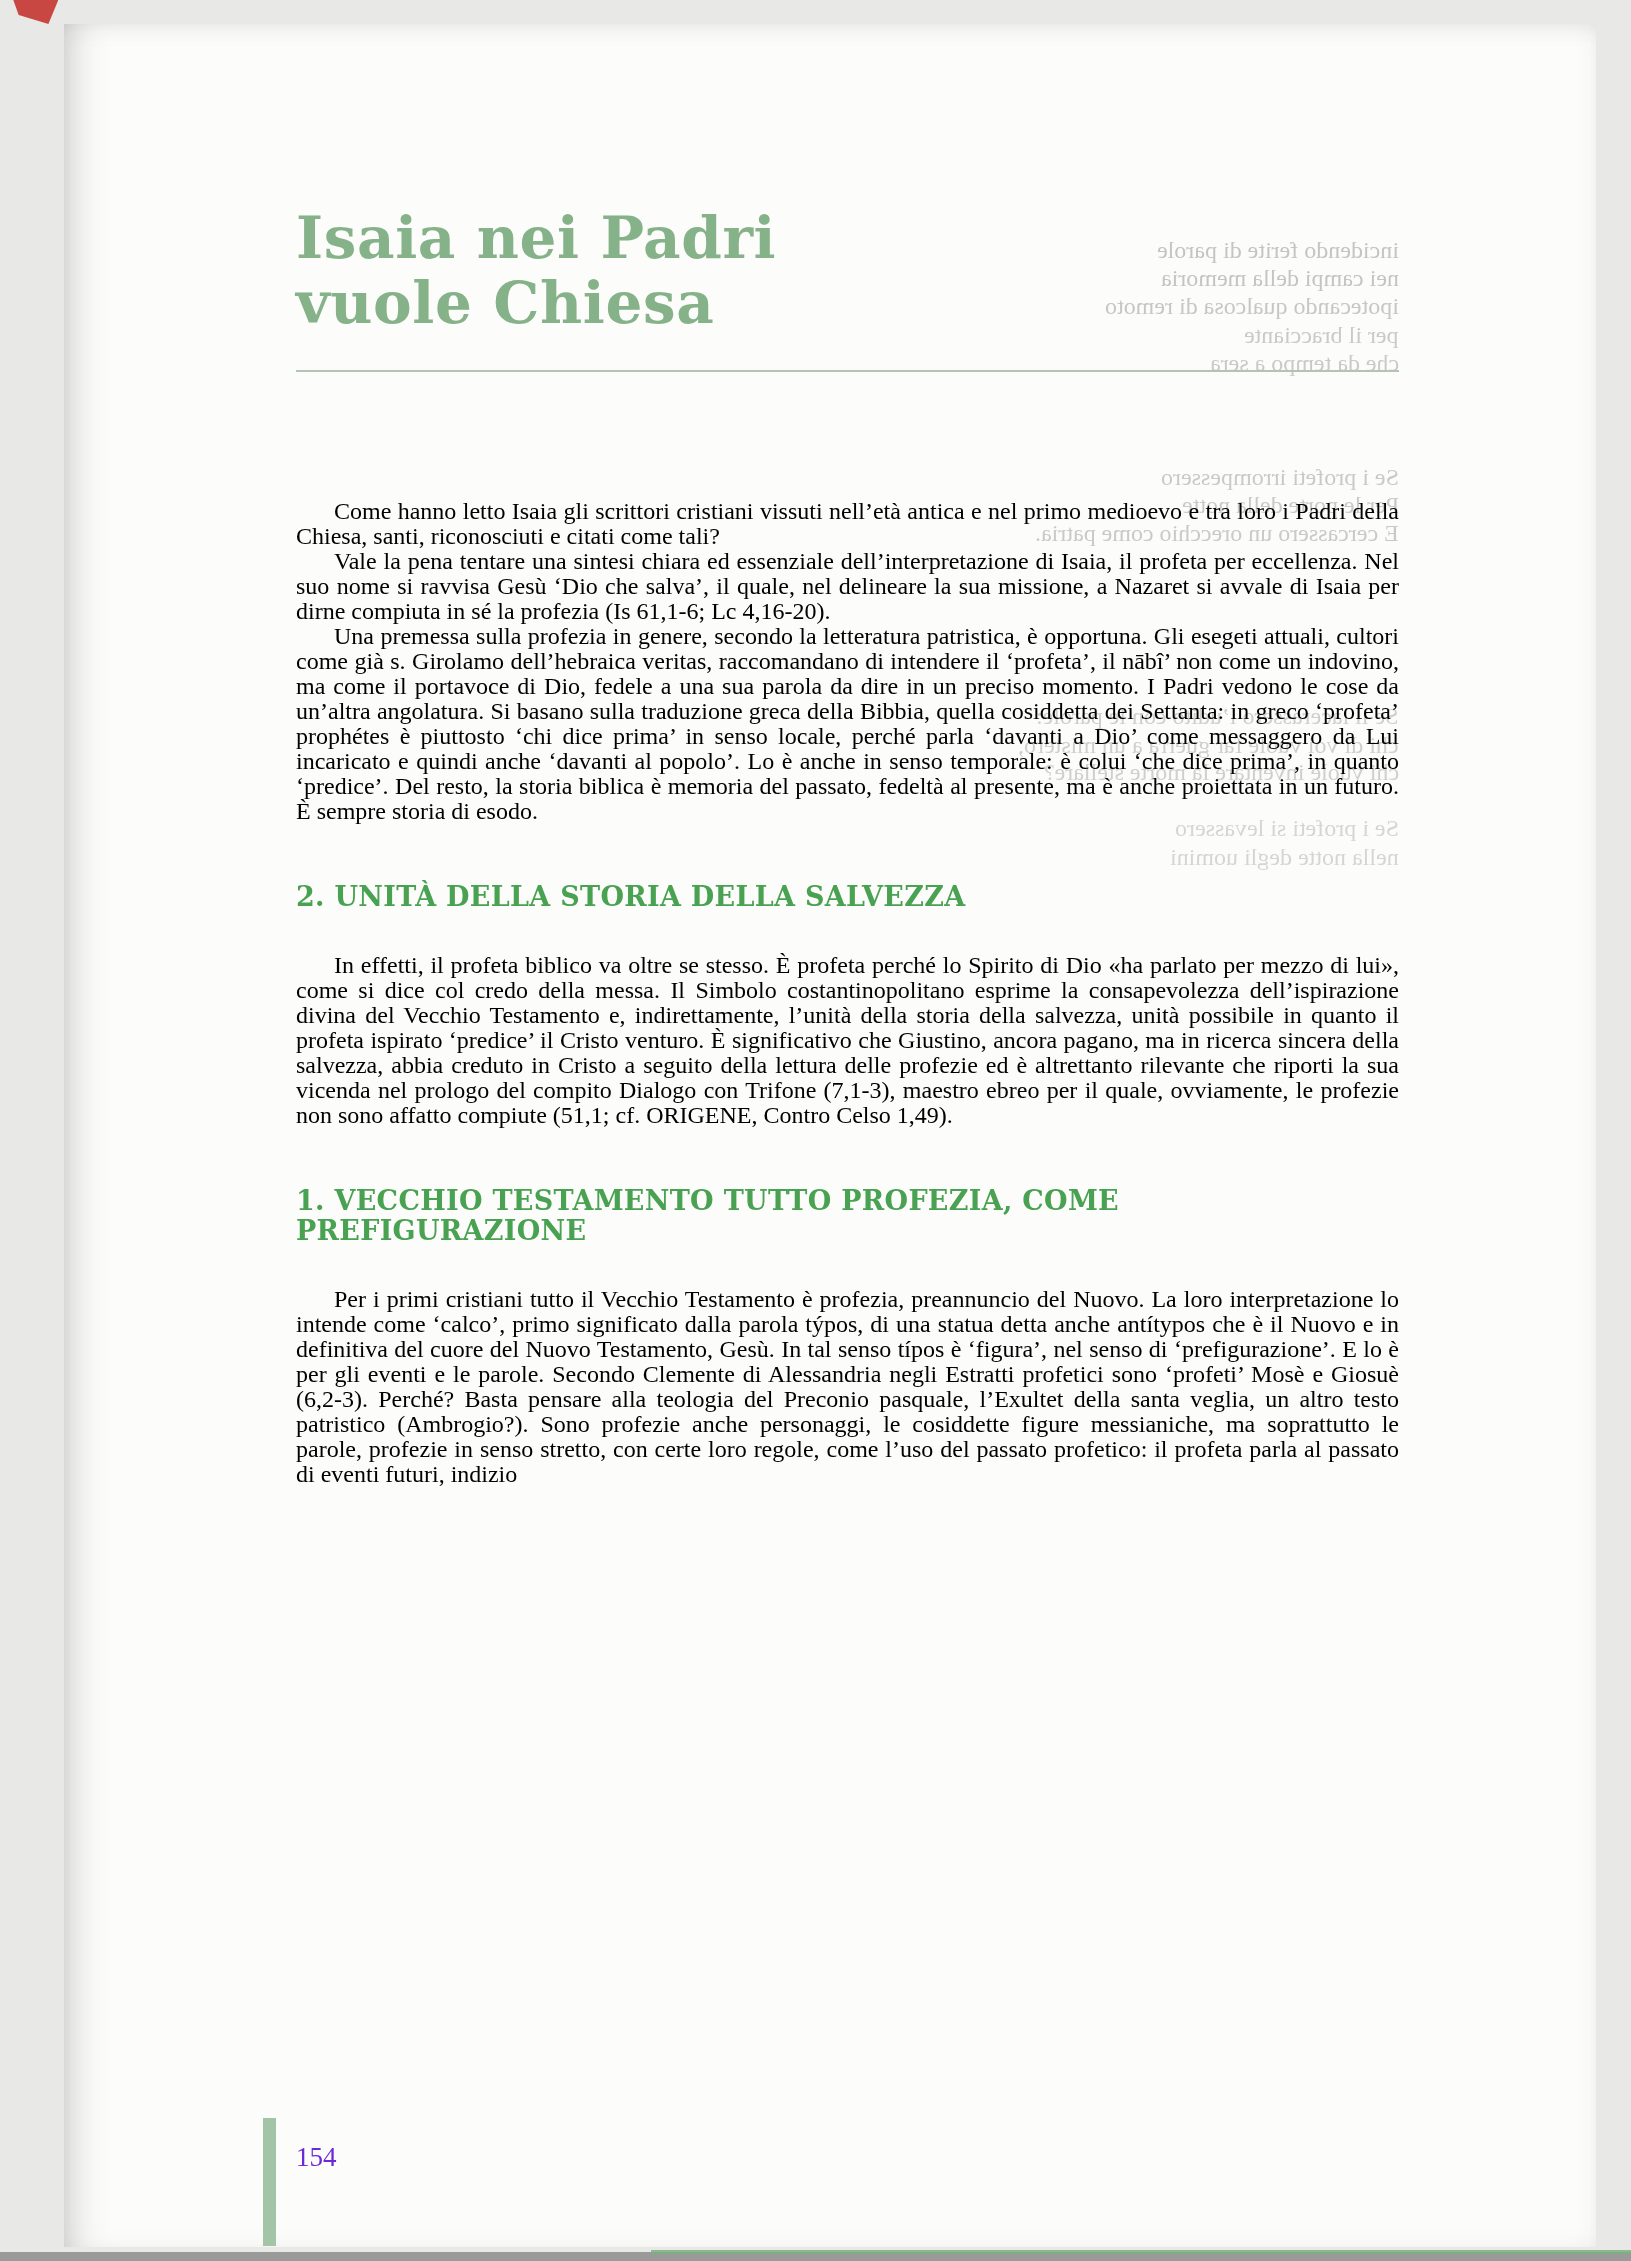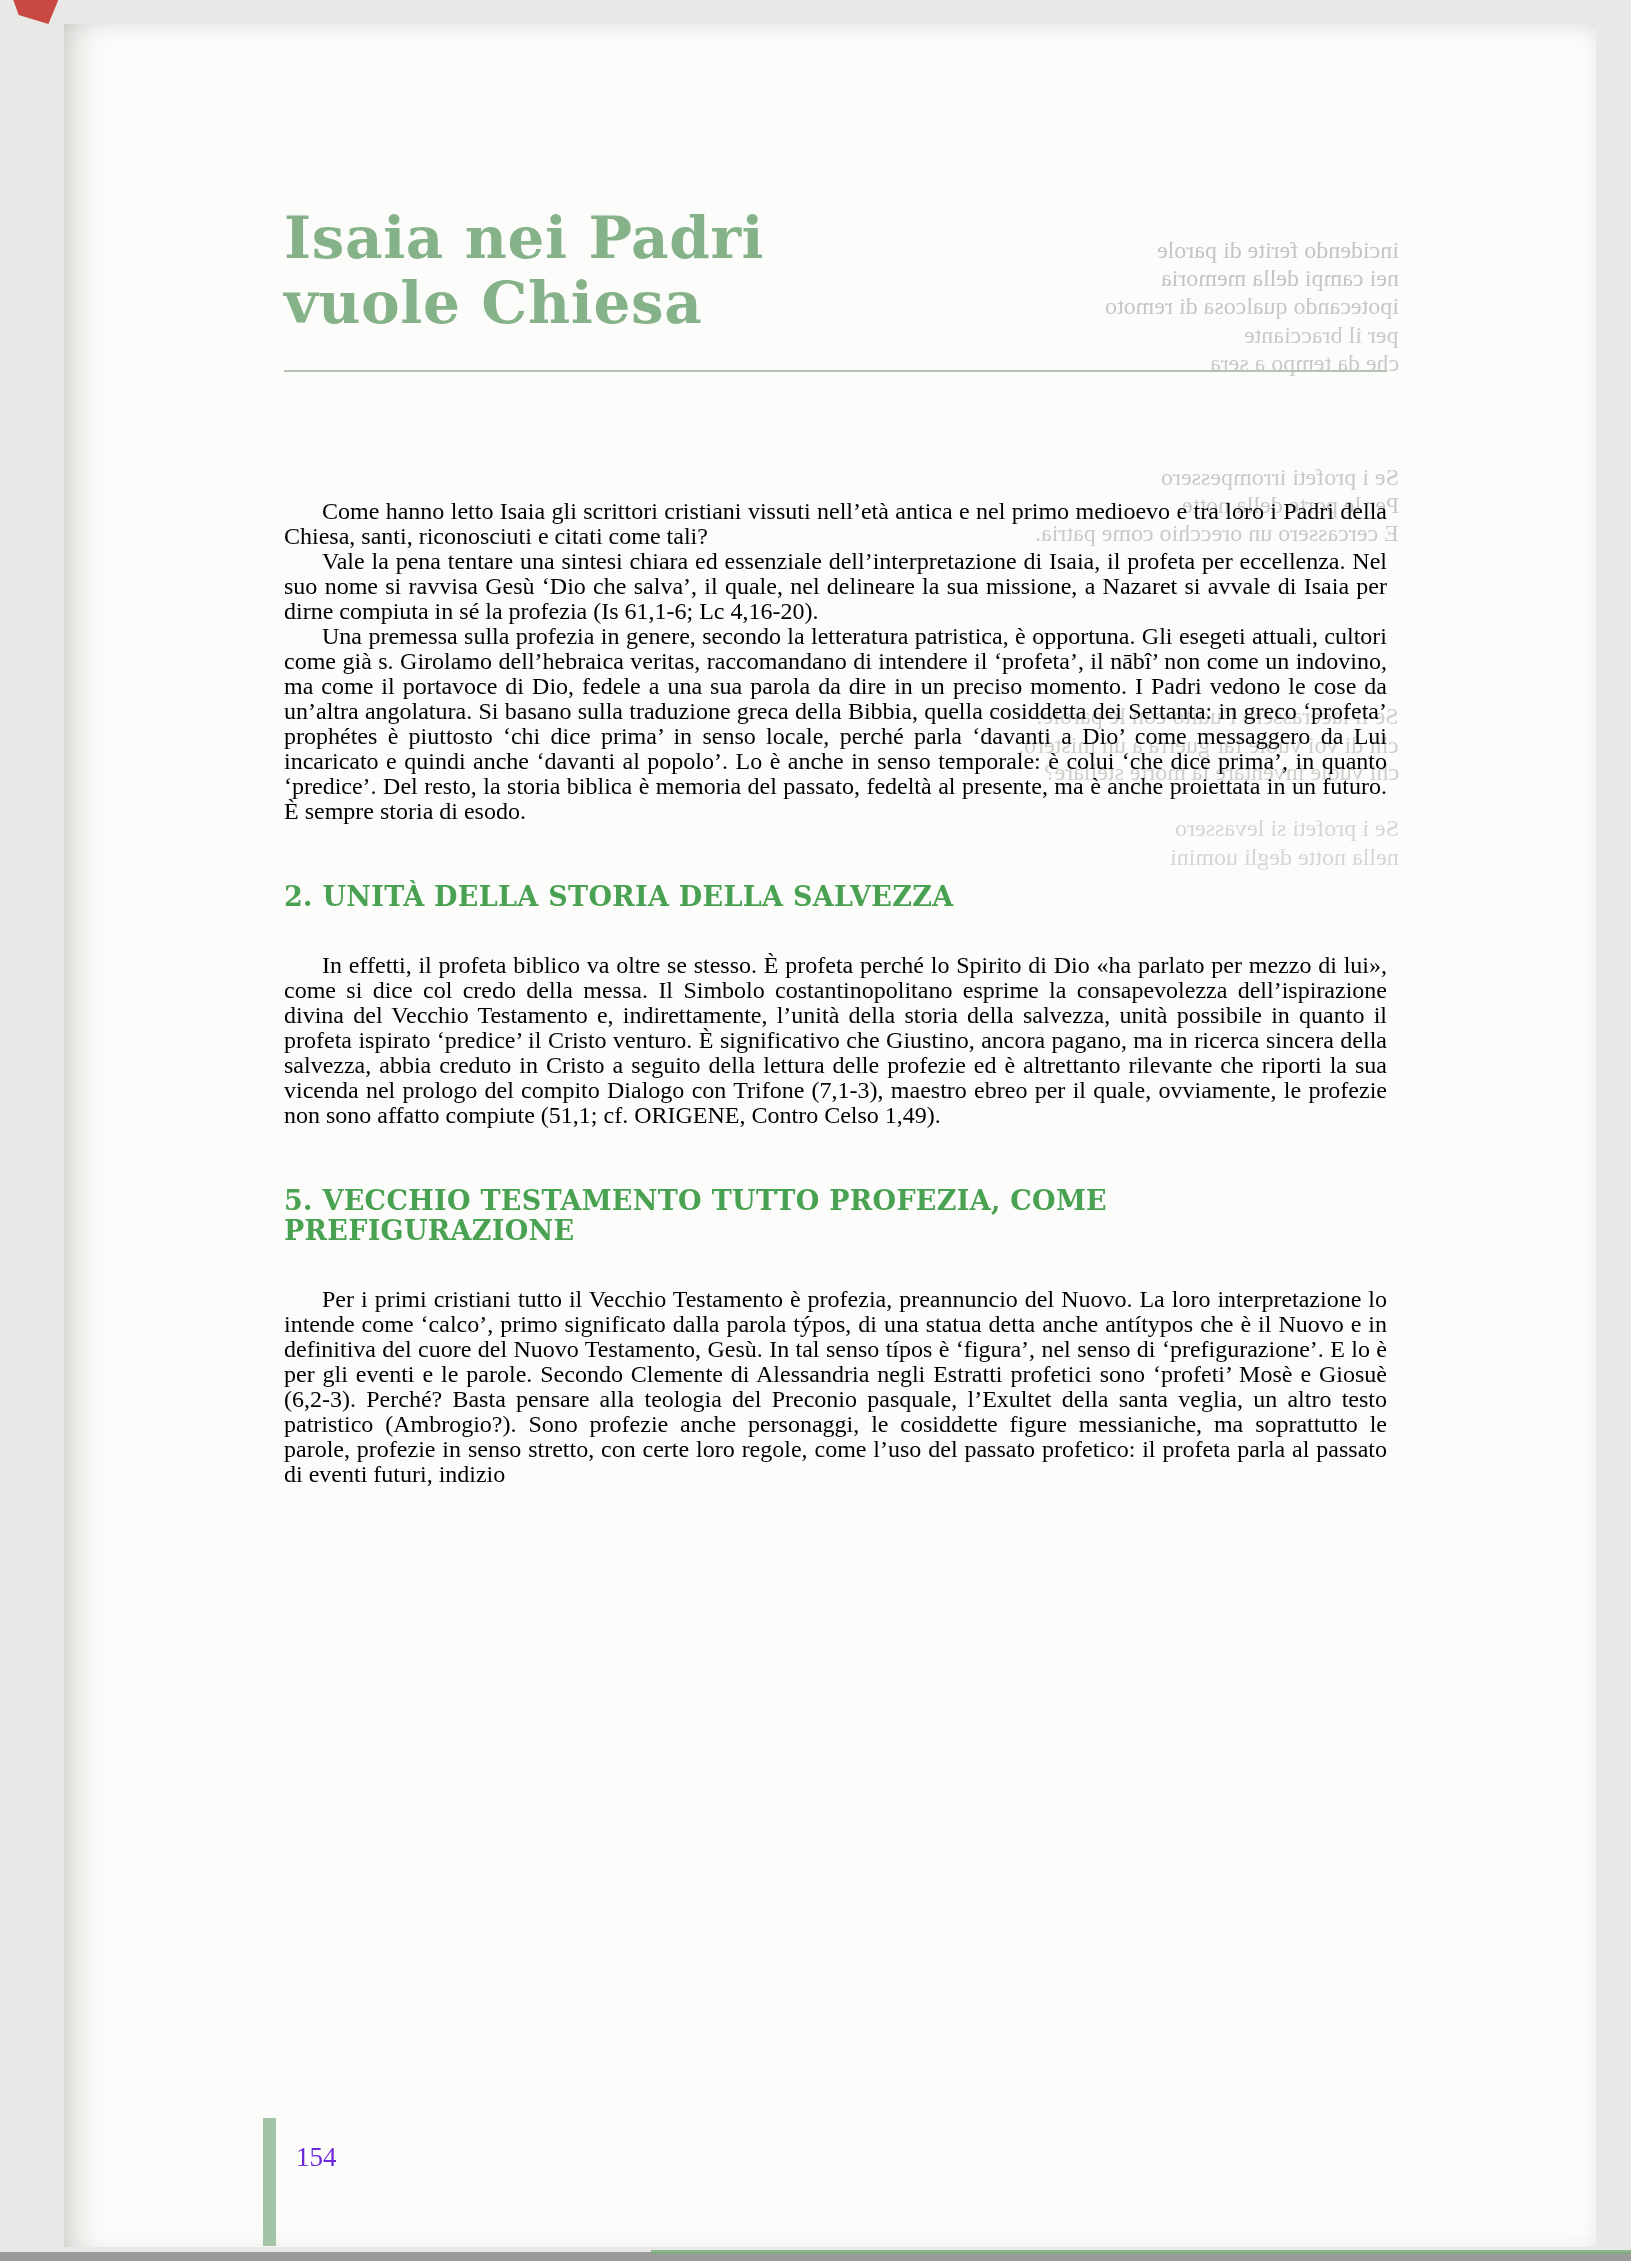--- a/index.html
+++ b/index.html
@@ -33,21 +33,21 @@
     position:absolute;right:197px;
     transform:scaleX(-1);
     white-space:nowrap;
     font-family:"Liberation Serif", serif;
     font-size:24px;line-height:28px;
     color:#8a8f8a;
     pointer-events:none;
   }
 
   
-  .content{position:absolute;left:220px;top:0;width:1103px;}
+  .content{position:absolute;left:232px;top:0;width:1103px;}
 
   .page-title{
     margin:182px 0 0 0;
     font-family:"DejaVu Serif", serif;
     font-weight:700;
     font-size:58px;line-height:65px;
     color:var(--green-title,#86b289);
     letter-spacing:0.6px;
   }
   .title-rule{
@@ -112,21 +112,21 @@
 
       <div class="title-rule"></div>
 
       <p class="body indent intro-first">Come hanno letto Isaia gli scrittori cristiani vissuti nell’età antica e nel primo medioevo e tra loro i Padri della Chiesa, santi, riconosciuti e citati come tali?</p>
       <p class="body indent">Vale la pena tentare una sintesi chiara ed essenziale dell’interpretazione di Isaia, il profeta per eccellenza. Nel suo nome si ravvisa Gesù ‘Dio che salva’, il quale, nel delineare la sua missione, a Nazaret si avvale di Isaia per dirne compiuta in sé la profezia (Is 61,1-6; Lc 4,16-20).</p>
 
       <div id="sections">
           <p class="body indent">Una premessa sulla profezia in genere, secondo la letteratura patristica, è opportuna. Gli esegeti attuali, cultori come già s. Girolamo dell’hebraica veritas, raccomandano di intendere il ‘profeta’, il nābî’ non come un indovino, ma come il portavoce di Dio, fedele a una sua parola da dire in un preciso momento. I Padri vedono le cose da un’altra angolatura. Si basano sulla traduzione greca della Bibbia, quella cosiddetta dei Settanta: in greco ‘profeta’ prophétes è piuttosto ‘chi dice prima’ in senso locale, perché parla ‘davanti a Dio’ come messaggero da Lui incaricato e quindi anche ‘davanti al popolo’. Lo è anche in senso temporale: è colui ‘che dice prima’, in quanto ‘predice’. Del resto, la storia biblica è memoria del passato, fedeltà al presente, ma è anche proiettata in un futuro. È sempre storia di esodo.</p>
           <h2 class="sec-heading">2. UNITÀ DELLA STORIA DELLA SALVEZZA</h2>
           <p class="body indent">In effetti, il profeta biblico va oltre se stesso. È profeta perché lo Spirito di Dio «ha parlato per mezzo di lui», come si dice col credo della messa. Il Simbolo costantinopolitano esprime la consapevolezza dell’ispirazione divina del Vecchio Testamento e, indirettamente, l’unità della storia della salvezza, unità possibile in quanto il profeta ispirato ‘predice’ il Cristo venturo. È significativo che Giustino, ancora pagano, ma in ricerca sincera della salvezza, abbia creduto in Cristo a seguito della lettura delle profezie ed è altrettanto rilevante che riporti la sua vicenda nel prologo del compito Dialogo con Trifone (7,1-3), maestro ebreo per il quale, ovviamente, le profezie non sono affatto compiute (51,1; cf. ORIGENE, Contro Celso 1,49).</p>
-          <h2 class="sec-heading">5. VECCHIO TESTAMENTO TUTTO PROFEZIA, COME PREFIGURAZIONE</h2>
+          <h2 class="sec-heading">1. VECCHIO TESTAMENTO TUTTO PROFEZIA, COME PREFIGURAZIONE</h2>
           <p class="body indent">Per i primi cristiani tutto il Vecchio Testamento è profezia, preannuncio del Nuovo. La loro interpretazione lo intende come ‘calco’, primo significato dalla parola týpos, di una statua detta anche antítypos che è il Nuovo e in definitiva del cuore del Nuovo Testamento, Gesù. In tal senso típos è ‘figura’, nel senso di ‘prefigurazione’. E lo è per gli eventi e le parole. Secondo Clemente di Alessandria negli Estratti profetici sono ‘profeti’ Mosè e Giosuè (6,2-3). Perché? Basta pensare alla teologia del Preconio pasquale, l’Exultet della santa veglia, un altro testo patristico (Ambrogio?). Sono profezie anche personaggi, le cosiddette figure messianiche, ma soprattutto le parole, profezie in senso stretto, con certe loro regole, come l’uso del passato profetico: il profeta parla al passato di eventi futuri, indizio</p>
         </div>
     </div>
 
     <div class="footer-bar"></div>
     <div class="page-number">154</div>
 
   </div>
 
   <div class="bottom-edge"></div>

